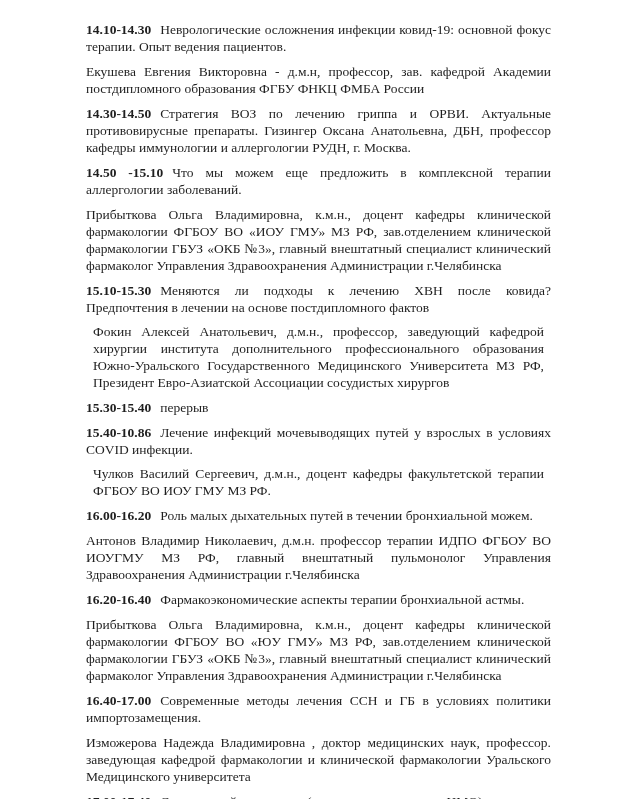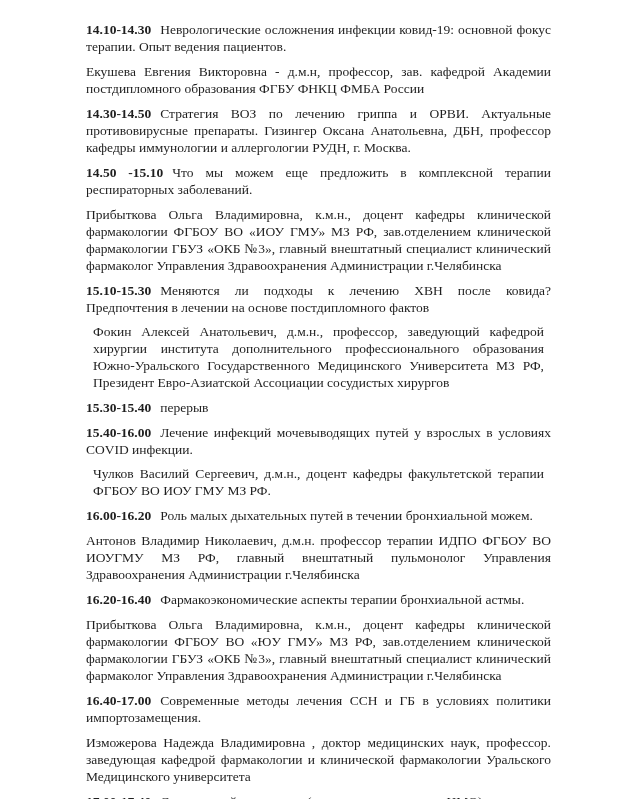--- a/index.html
+++ b/index.html
@@ -52,37 +52,37 @@
   </div>
     <div class="para">
     <span class="entry-text">Екушева Евгения Викторовна - д.м.н, профессор, зав. кафедрой Академии постдипломного образования ФГБУ ФНКЦ ФМБА России</span>
     
   </div>
     <div class="para">
     <span class="time">14.30-14.50</span><span class="entry-text">Стратегия ВОЗ по лечению гриппа и ОРВИ. Актуальные противовирусные препараты. Гизингер Оксана Анатольевна, ДБН, профессор кафедры иммунологии и аллергологии РУДН,  г. Москва.</span>
     
   </div>
     <div class="para">
-    <span class="time">14.50 -15.10</span><span class="entry-text">Что мы можем еще предложить в комплексной терапии респираторных заболеваний.</span>
+    <span class="time">14.50 -15.10</span><span class="entry-text">Что мы можем еще предложить в комплексной терапии аллергологии заболеваний.</span>
     
   </div>
     <div class="para">
     <span class="entry-text">Прибыткова Ольга Владимировна, к.м.н., доцент кафедры клинической фармакологии ФГБОУ ВО «ИОУ ГМУ» МЗ РФ, зав.отделением клинической фармакологии ГБУЗ «ОКБ №3», главный внештатный специалист клинический фармаколог Управления Здравоохранения Администрации г.Челябинска</span>
     
   </div>
     <div class="para">
     <span class="time">15.10-15.30</span><span class="entry-text">Меняются ли подходы к лечению ХВН после ковида? Предпочтения в лечении на основе постдипломного фактов</span>
     <div class="attached">Фокин Алексей Анатольевич, д.м.н., профессор, заведующий кафедрой хирургии института дополнительного профессионального образования Южно-Уральского Государственного Медицинского Университета МЗ РФ, Президент Евро-Азиатской Ассоциации  сосудистых хирургов</div>
   </div>
     <div class="para bold-text">
     <span class="time">15.30-15.40</span><span class="entry-text">перерыв</span>
     
   </div>
     <div class="para">
-    <span class="time">15.40-16.00</span><span class="entry-text">Лечение инфекций мочевыводящих путей у взрослых в условиях COVID инфекции.</span>
+    <span class="time">15.40-10.86</span><span class="entry-text">Лечение инфекций мочевыводящих путей у взрослых в условиях COVID инфекции.</span>
     <div class="attached">Чулков Василий Сергеевич, д.м.н., доцент кафедры факультетской терапии ФГБОУ ВО ИОУ ГМУ МЗ РФ.</div>
   </div>
     <div class="para">
     <span class="time">16.00-16.20</span><span class="entry-text">Роль малых дыхательных путей в течении бронхиальной можем.</span>
     
   </div>
     <div class="para">
     <span class="entry-text">Антонов Владимир Николаевич, д.м.н. профессор терапии ИДПО ФГБОУ ВО ИОУГМУ МЗ РФ, главный внештатный пульмонолог Управления Здравоохранения Администрации г.Челябинска</span>
     
   </div>

